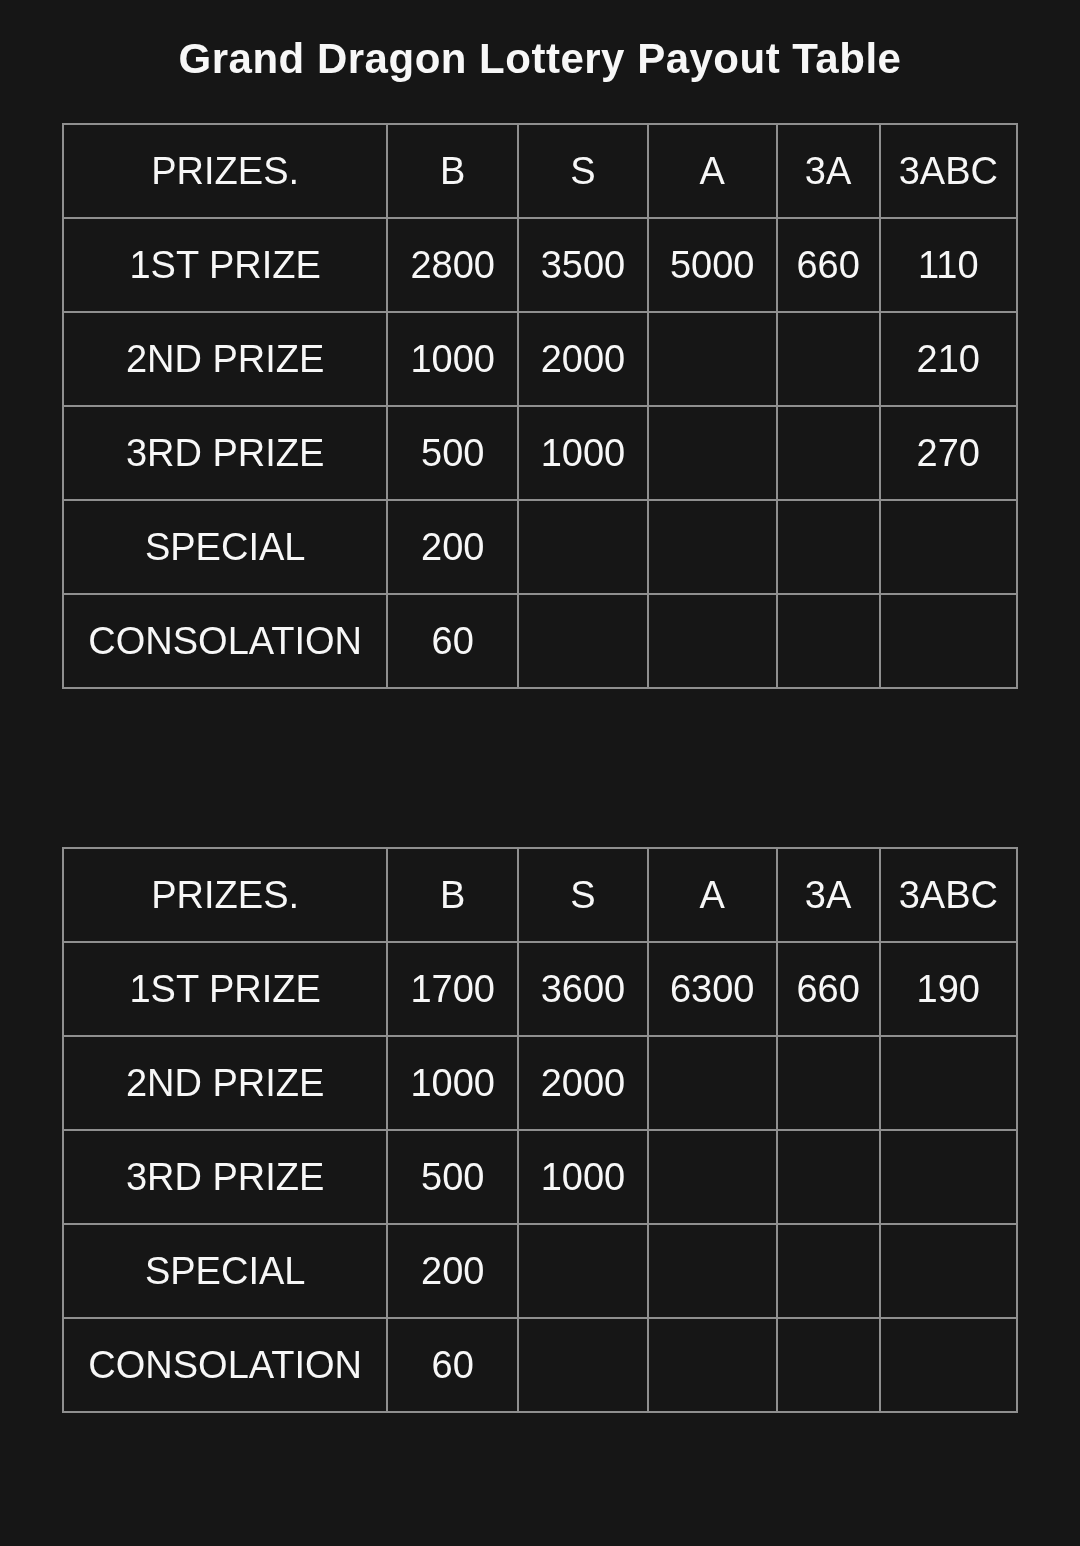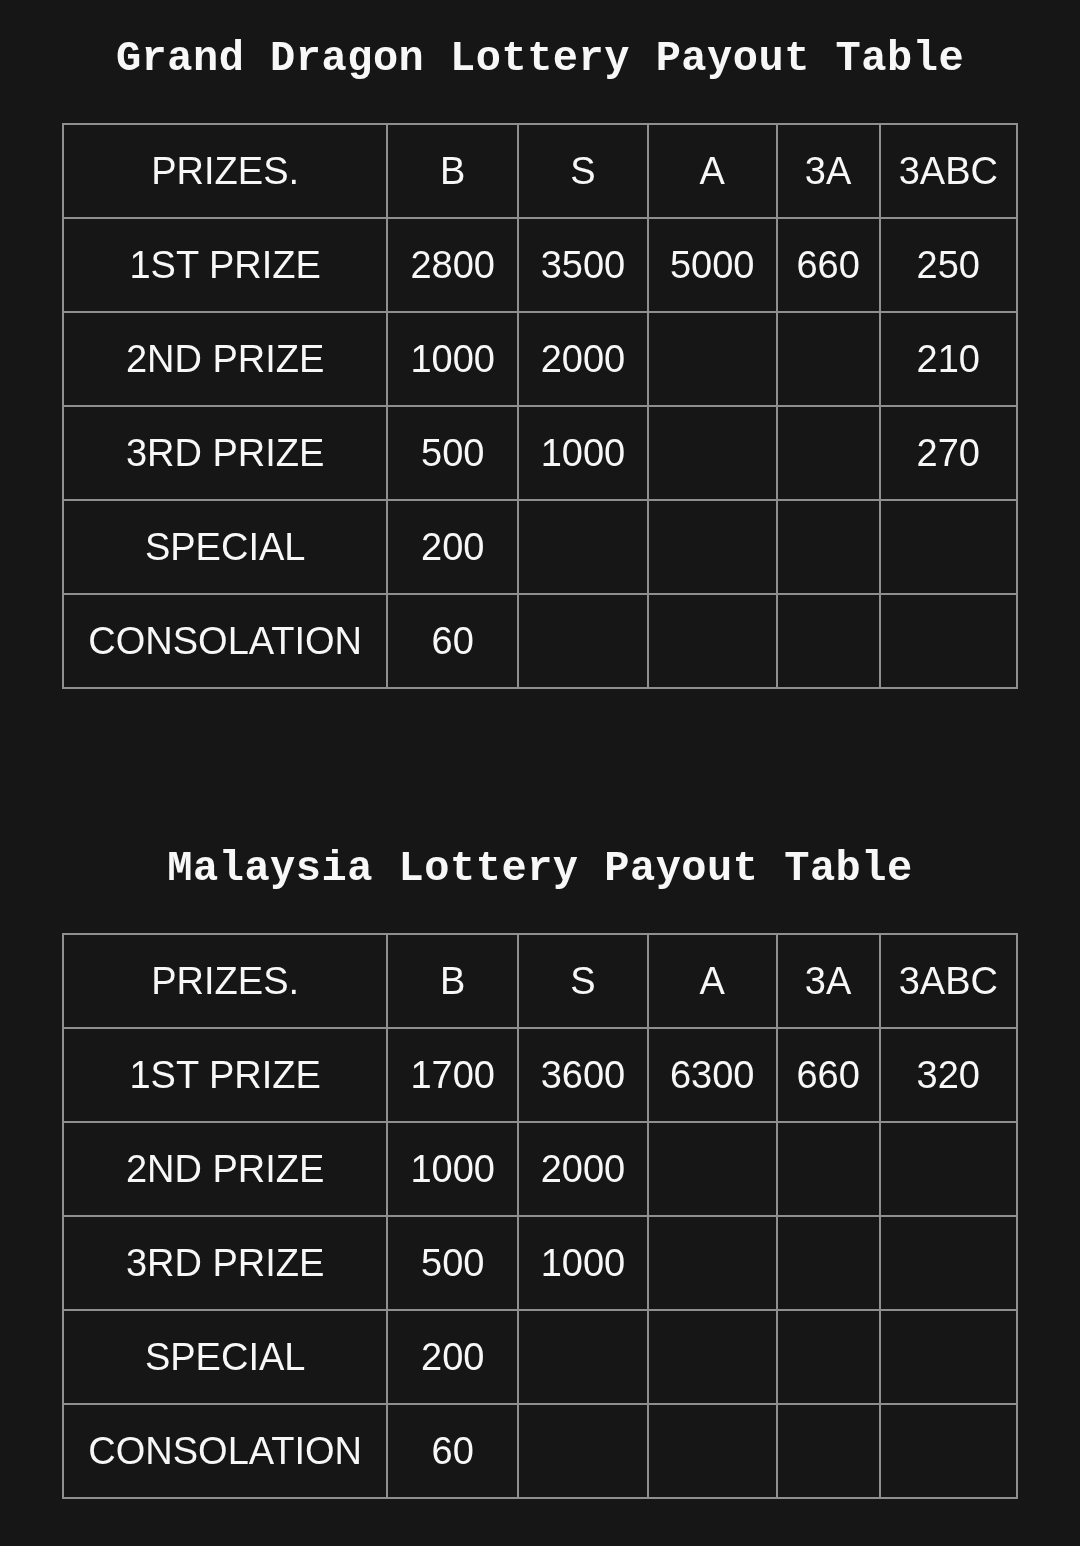--- a/index.html
+++ b/index.html
@@ -18,21 +18,20 @@
     padding-top: 37px;
   }
   .section-title {
     margin: 0 0 42px 0;
     text-align: center;
     font-size: 42px;
     line-height: 1.05;
     font-weight: 700;
     letter-spacing: 0.5px;
     color: var(--text, #f7f7f7);
-    font-family: Liberation Mono, monospace;
   }
   .section + .section {
     margin-top: 158px;
   }
   table.payout {
     width: 956px;
     margin: 0 auto;
     border-collapse: collapse;
     table-layout: fixed;
   }
@@ -82,21 +81,21 @@
             <th>3ABC</th>
           </tr>
         </thead>
         <tbody>
           <tr>
             <td>1ST PRIZE</td>
             <td>2800</td>
             <td>3500</td>
             <td>5000</td>
             <td>660</td>
-            <td>250</td>
+            <td>110</td>
           </tr>
           <tr>
             <td>2ND PRIZE</td>
             <td>1000</td>
             <td>2000</td>
             <td></td>
             <td></td>
             <td>210</td>
           </tr>
           <tr>
@@ -121,21 +120,20 @@
             <td></td>
             <td></td>
             <td></td>
             <td></td>
           </tr>
         </tbody>
       </table>
   </section>
 
   <section class="section">
-    <h1 class="section-title">Malaysia Lottery Payout Table</h1>
     <table class="payout">
         <colgroup>
           <col class="col-0">
           <col class="col-1">
           <col class="col-2">
           <col class="col-3">
           <col class="col-4">
           <col class="col-5">
         </colgroup>
         <thead>
@@ -148,21 +146,21 @@
             <th>3ABC</th>
           </tr>
         </thead>
         <tbody>
           <tr>
             <td>1ST PRIZE</td>
             <td>1700</td>
             <td>3600</td>
             <td>6300</td>
             <td>660</td>
-            <td>320</td>
+            <td>190</td>
           </tr>
           <tr>
             <td>2ND PRIZE</td>
             <td>1000</td>
             <td>2000</td>
             <td></td>
             <td></td>
             <td></td>
           </tr>
           <tr>

